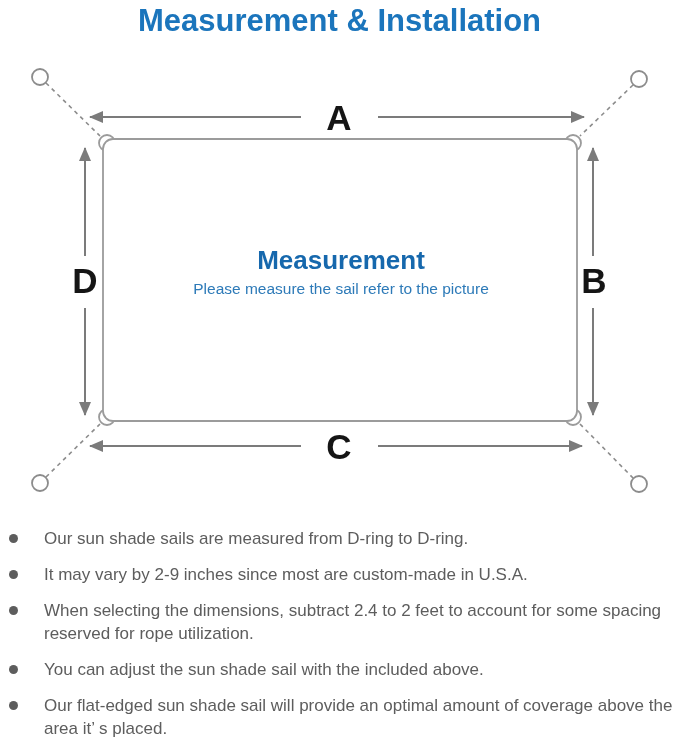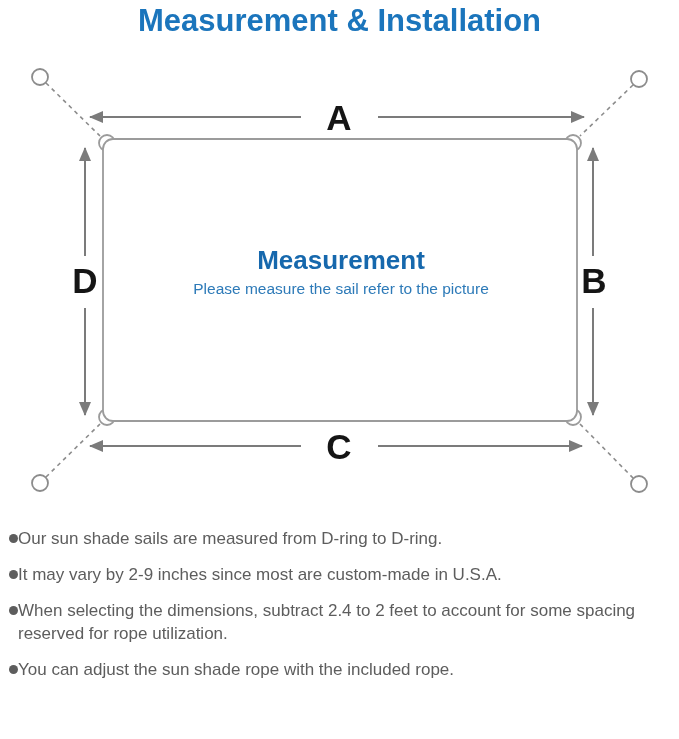--- a/index.html
+++ b/index.html
@@ -40,21 +40,21 @@
     font-size:26px;font-weight:bold;fill:var(--heading-color);
   }
   .center-subheading{
     font-family:"Liberation Sans","DejaVu Sans",sans-serif;
     font-size:15.5px;fill:var(--subheading-color);
   }
   .notes{
     position:absolute;top:527px;left:9px;right:6px;
   }
   .note-item{
-    display:flex;align-items:flex-start;gap:0;
+    display:flex;align-items:flex-start;gap:26px;
     margin-bottom:13px;
     color:var(--note-color);
     font-size:17px;line-height:23px;
   }
   .note-dot{
     width:9px;height:9px;border-radius:50%;
     background:var(--note-color);
     flex:0 0 auto;margin-top:7px;
   }
   .note-text{flex:1 1 auto;}
@@ -118,15 +118,19 @@
   <div class="note-item">
     <span class="note-dot"></span>
     <span class="note-text">It may vary by 2-9 inches since most are custom-made in U.S.A.</span>
   </div>
   <div class="note-item">
     <span class="note-dot"></span>
     <span class="note-text">When selecting the dimensions, subtract 2.4 to 2 feet to account for some spacing reserved for rope utilization.</span>
   </div>
   <div class="note-item">
     <span class="note-dot"></span>
-    <span class="note-text">You can adjust the sun shade rope with the included rope.</span>
+    <span class="note-text">You can adjust the sun shade sail with the included above.</span>
+  </div>
+  <div class="note-item">
+    <span class="note-dot"></span>
+    <span class="note-text">Our flat-edged sun shade sail will provide an optimal amount of coverage above the area it’ s placed.</span>
   </div>
 </div>
 
 </body></html>

